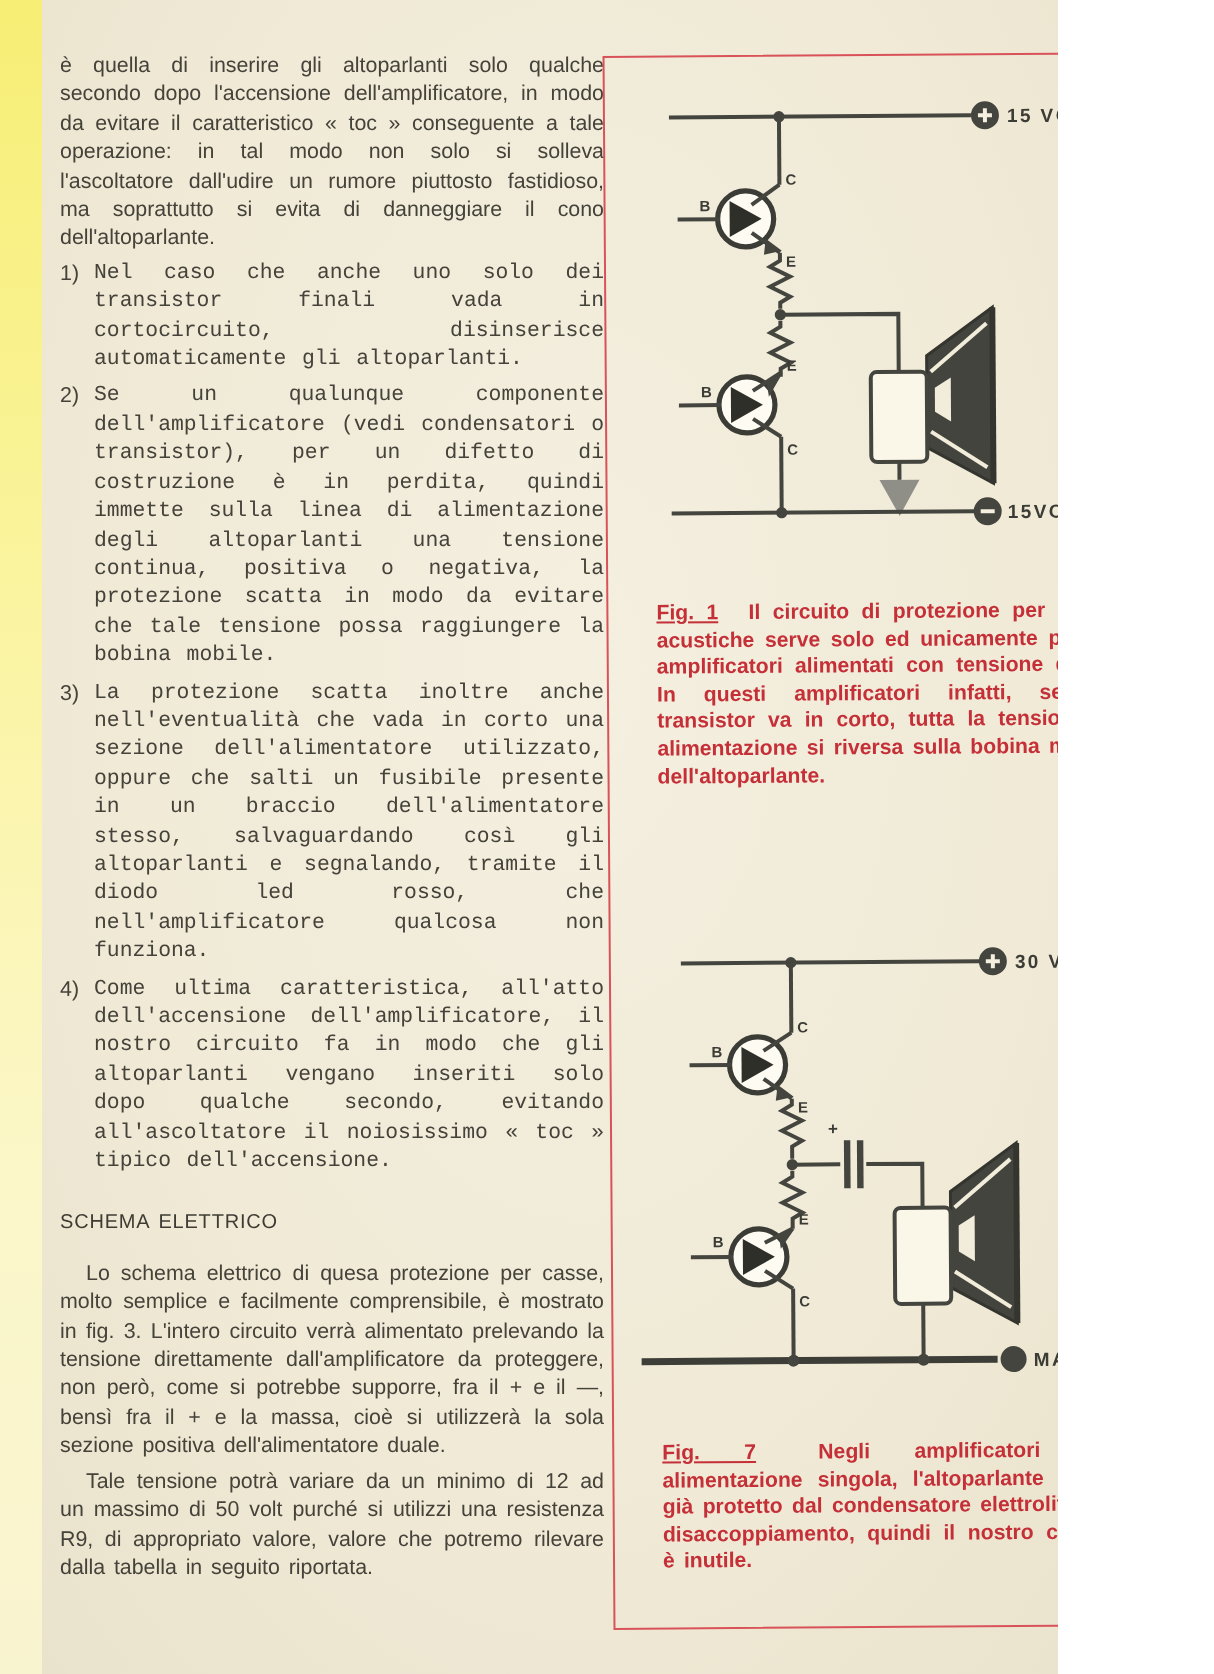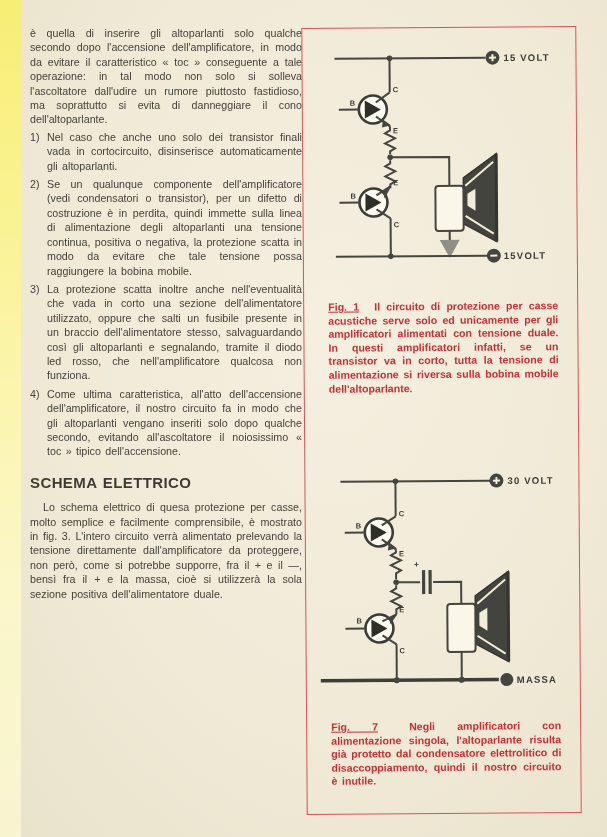--- a/index.html
+++ b/index.html
@@ -1,38 +1,38 @@
 <!DOCTYPE html>
 <html><head>
 <meta charset="utf-8">
 <style>
   html,body{margin:0;padding:0;}
   body{width:607px;height:837px;overflow:hidden;}
   .page{
-    position:relative;width:607px;height:837px;overflow:hidden;
+    position:relative;width:529px;height:837px;overflow:hidden;
     background:radial-gradient(ellipse at 55% 40%, #f4efdf 0%, #f0ead7 55%, #e9e2cb 100%);
     font-family:"Liberation Sans", sans-serif;
     color:#45423a;
   }
   .yellow-strip{
     position:absolute;left:0;top:0;width:21px;height:100%;
     background:linear-gradient(180deg,#f7ee75 0%,#f9f28e 22%,#fbf5b0 48%,#fbf7ca 72%,#f9f4d0 100%);
   }
   .text-column{
     position:absolute;left:30px;top:26px;width:272px;
     font-size:10.7px;line-height:14.4px;text-align:justify;
     word-spacing:1.4px;
   }
   .text-column p{margin:0 0 3px 0;}
   .para-indent{text-indent:13px;}
   .li{display:flex;margin:0 0 4px 0;}
   .li-num{width:17px;flex:none;}
-  .li-text{flex:1;text-align:justify;}
+  .li-text{flex:1;text-align:justify;font-family:Liberation Mono, monospace;}
   .section-heading{
-    font-size:15px;font-weight:bold;color:#3e3b33;
+    font-size:10px;font-weight:normal;color:#3e3b33;
     margin:17px 0 10px 0;letter-spacing:.4px;
   }
   .figure-box{
     position:absolute;left:304px;top:27px;width:273px;height:785px;
     border:1px solid #d9525a;transform:rotate(-0.4deg);
   }
   .fig-svg{position:absolute;left:0;display:block;}
   #fig1-svg{top:0;}
   #fig2-svg{top:428px;}
   .caption{
@@ -81,20 +81,21 @@
     </div>
     <div class="li">
       <span class="li-num">4)</span>
       <span class="li-text">Come ultima caratteristica, all'atto dell'accensione dell'amplificatore, il nostro circuito fa in modo che gli altoparlanti vengano inseriti solo dopo qualche secondo, evitando all'ascoltatore il noiosissimo « toc » tipico dell'accensione.</span>
     </div>
 
 
     <h2 class="section-heading">SCHEMA ELETTRICO</h2>
 
     <p class="para-indent">Lo schema elettrico di quesa protezione per casse, molto semplice e facilmente comprensibile, è mostrato in fig. 3. L'intero circuito verrà alimentato prelevando la tensione direttamente dall'amplificatore da proteggere, non però, come si potrebbe supporre, fra il + e il —, bensì fra il + e la massa, cioè si utilizzerà la sola sezione positiva dell'alimentatore duale.</p>
+    <p class="para-indent">Tale tensione potrà variare da un minimo di 12 ad un massimo di 50 volt purché si utilizzi una resistenza R9, di appropriato valore, valore che potremo rilevare dalla tabella in seguito riportata.</p>
   </div>
 
   <div class="figure-box">
 
     <svg id="fig1-svg" class="fig-svg" width="273" height="250" viewBox="0 0 273 250">
 
       <g>
         <line class="wire" x1="32" y1="30" x2="183" y2="30"></line>
         <circle class="dot" cx="87" cy="30" r="2.8"></circle>
         <g>

